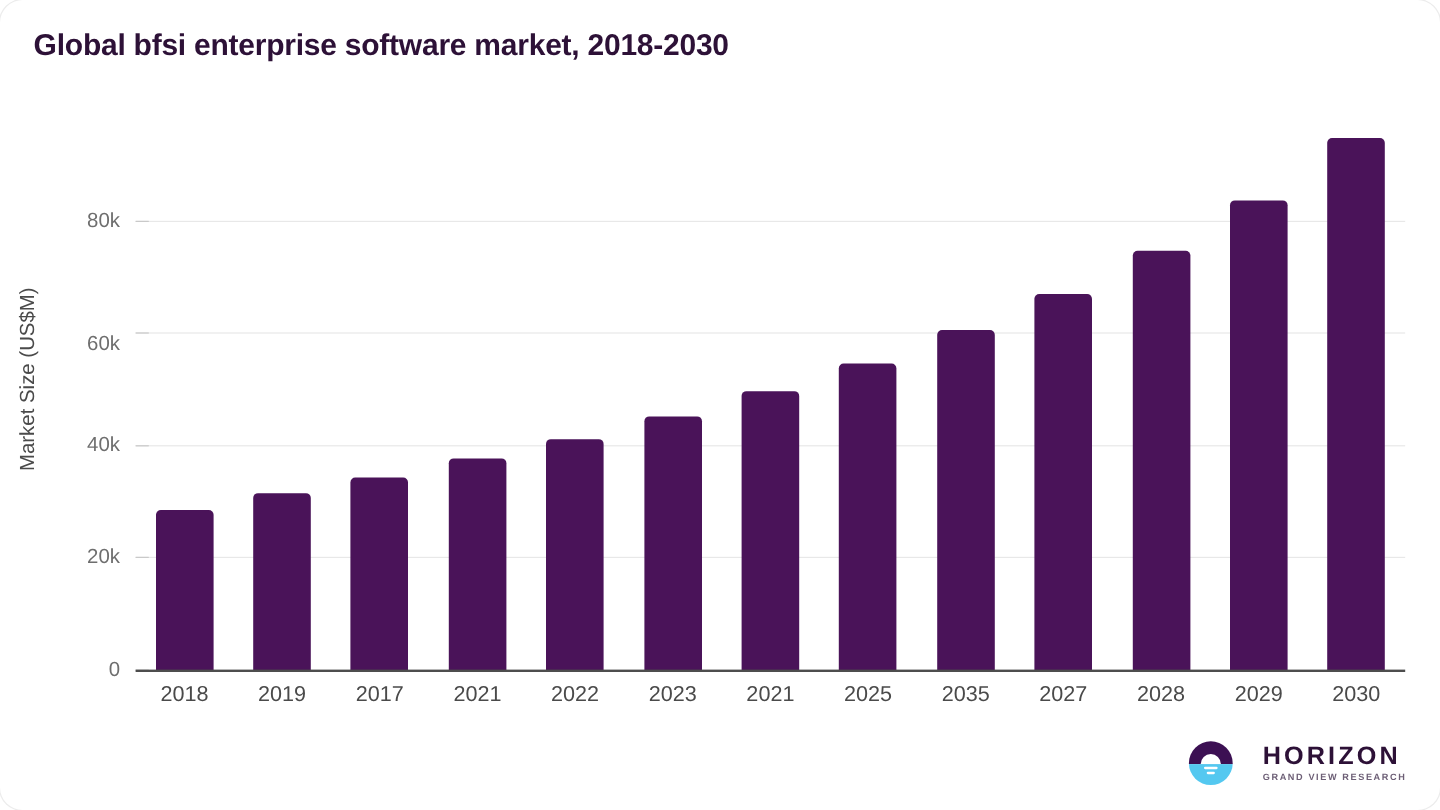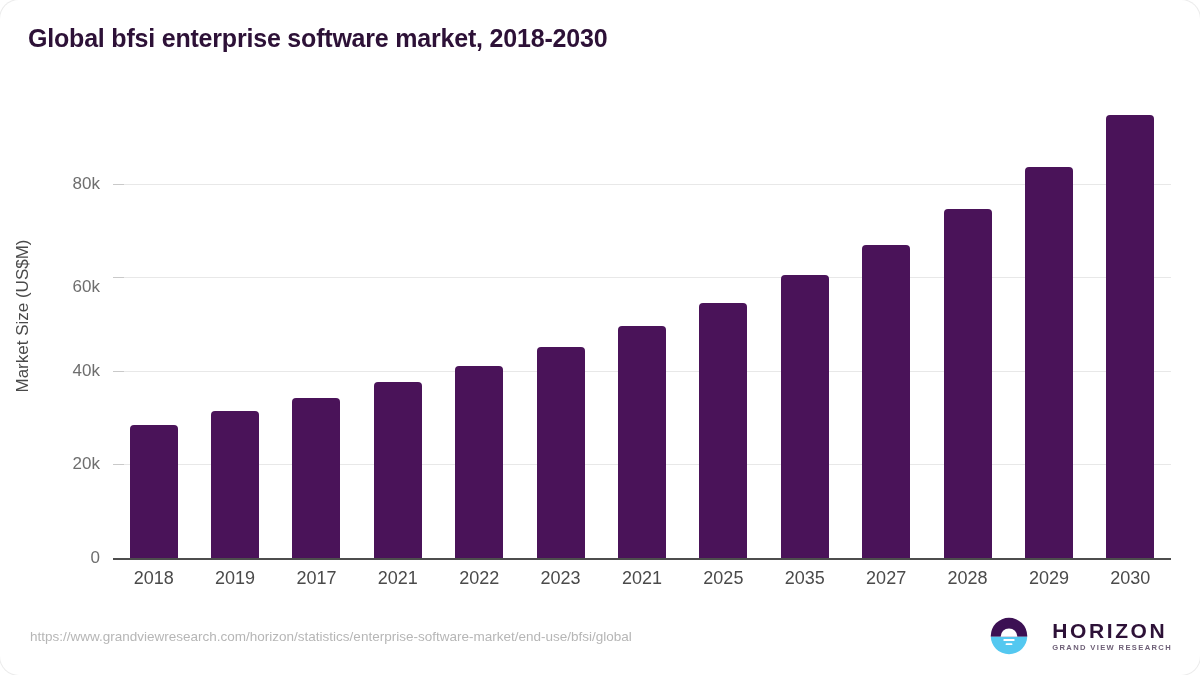--- a/index.html
+++ b/index.html
@@ -211,21 +211,20 @@
       <div class="xtick-label" style="left: 520.615px;">2023</div>
       <div class="xtick-label" style="left: 602px;">2021</div>
       <div class="xtick-label" style="left: 683.385px;">2025</div>
       <div class="xtick-label" style="left: 764.769px;">2035</div>
       <div class="xtick-label" style="left: 846.154px;">2027</div>
       <div class="xtick-label" style="left: 927.538px;">2028</div>
       <div class="xtick-label" style="left: 1008.92px;">2029</div>
       <div class="xtick-label" style="left: 1090.31px;">2030</div>
     </div>
 
-  <div id="source-url">https://www.grandviewresearch.com/horizon/statistics/enterprise-software-market/end-use/bfsi/global</div>
 
   <div id="logo">
     <svg id="logo-mark" viewBox="0 0 100 100">
       <defs>
         <clipPath id="circClip">
             <circle cx="50" cy="50" r="48"></circle>
           </clipPath>
       </defs>
       <g clip-path="url(#circClip)">
         <rect x="0" y="0" width="100" height="52" fill="#3c1053"></rect>

